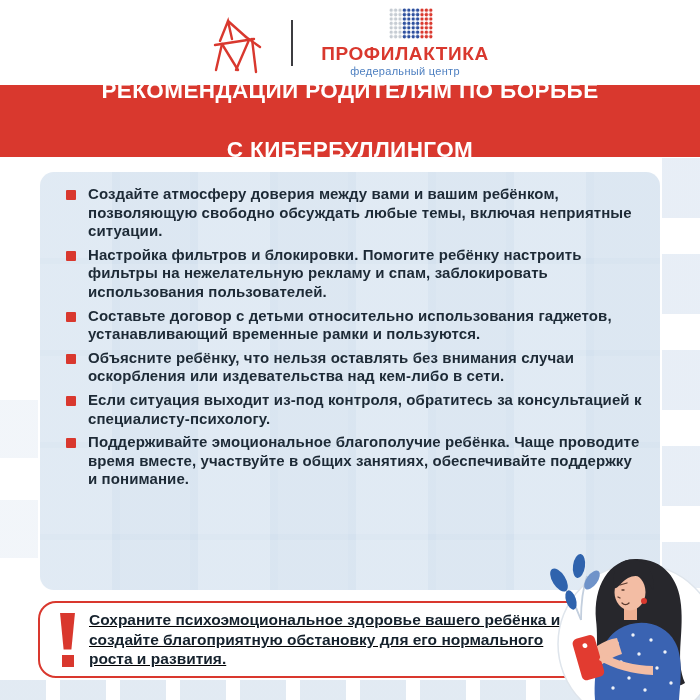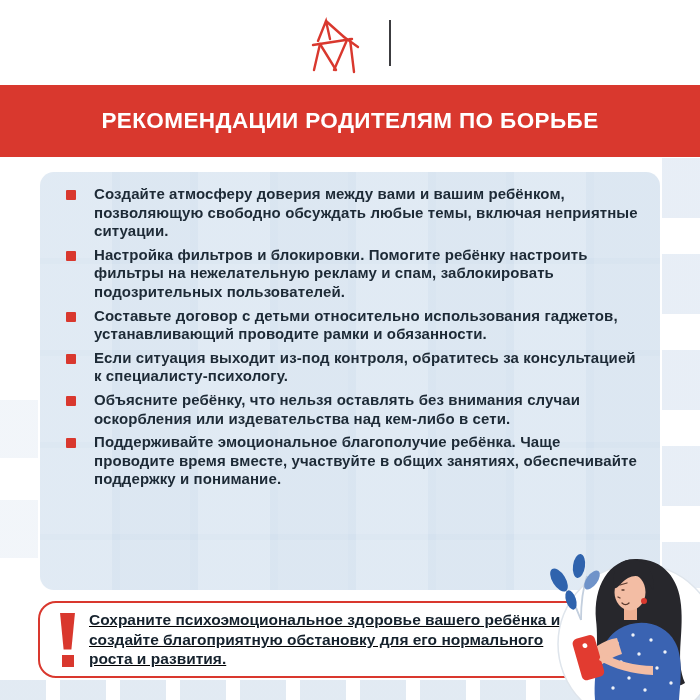--- a/index.html
+++ b/index.html
@@ -25,21 +25,21 @@
 
   
   .panel{position:absolute;top:172px;left:40px;width:620px;height:418px;
          background-color:#d5e2ef;border-radius:14px;
          background-image:
            repeating-linear-gradient(90deg, rgba(255,255,255,.20) 0 72px, rgba(255,255,255,0) 72px 80px,
                                             rgba(255,255,255,.09) 80px 150px, rgba(255,255,255,0) 150px 158px),
            repeating-linear-gradient(180deg, rgba(223,233,243,.45) 0 86px, rgba(255,255,255,0) 86px 92px);
          box-sizing:border-box;padding:13px 16px 10px 26px;}
   .rec-list{list-style:none;margin:0;padding:0;display:flex;flex-direction:column;gap:5px;}
-  .item{display:flex;align-items:flex-start;gap:18px;}
+  .item{display:flex;align-items:flex-start;gap:12px;}
   .bullet{flex:0 0 auto;width:10px;height:10px;background:#d9382e;margin-top:5px;border-radius:1px;}
   .itext{font-size:15px;font-weight:700;color:#1d2a36;line-height:1.24;letter-spacing:.1px;}
 
   
   .callout{position:absolute;top:601px;left:38px;width:562px;height:77px;background:#ffffff;
            border:2.5px solid #d9382e;border-radius:18px;box-sizing:border-box;
            display:flex;align-items:center;gap:14px;padding:0 18px 0 20px;z-index:2;text-decoration:underline;}
   .excl{display:flex;flex-direction:column;align-items:center;flex:0 0 auto;}
   .excl-bar{width:15px;height:37px;background:#d9382e;
             clip-path:polygon(0 0,100% 0,76% 100%,24% 100%);}
@@ -67,58 +67,79 @@
       <path d="M 9,25 L 17,5 L 21,23"></path>
       <path d="M 17,5 L 35,21"></path>
       <path d="M 4,29 L 43,23"></path>
       <path d="M 11,28 L 5,54"></path>
       <path d="M 11,28 L 27,54"></path>
       <path d="M 25,54 L 38,24"></path>
       <path d="M 41,23 L 45,56"></path>
       <path d="M 35,21 L 49,31"></path>
     </svg>
     <div class="logo-divider"></div>
+    <div class="brand">
+      <svg class="brand-mosaic" viewBox="0 0 46 32">
+        <defs>
+          <pattern id="dg" width="4.4" height="4.4" patternUnits="userSpaceOnUse">
+            <circle cx="2.2" cy="2.2" r="1.7" fill="#c6ccd3"></circle>
+            </pattern>
+          <pattern id="db" width="4.4" height="4.4" patternUnits="userSpaceOnUse">
+            <circle cx="2.2" cy="2.2" r="1.7" fill="#2d4f9e"></circle>
+            </pattern>
+          <pattern id="dr" width="4.4" height="4.4" patternUnits="userSpaceOnUse">
+            <circle cx="2.2" cy="2.2" r="1.7" fill="#d9382e"></circle>
+            </pattern>
+        </defs>
+        <rect x="0" y="0" width="13.2" height="31" fill="url(#dg)"></rect>
+        <rect x="13.2" y="0" width="17.6" height="31" fill="url(#db)"></rect>
+        <rect x="30.8" y="0" width="13.2" height="31" fill="url(#dr)"></rect>
+      </svg>
+      <div class="brand-name">ПРОФИЛАКТИКА</div>
+      <div class="brand-sub">федеральный центр</div>
+    </div>
   </div>
 
   <div class="banner">
     <div>РЕКОМЕНДАЦИИ РОДИТЕЛЯМ ПО БОРЬБЕ</div>
+    <div>С КИБЕРБУЛЛИНГОМ</div>
   </div>
 
   <div class="right-tiles"></div>
   <div class="left-tiles"></div>
   <div class="bottom-tiles"></div>
 
   <div class="panel">
     <ul class="rec-list">
 
         <li class="item">
           <span class="bullet"></span>
           <span class="itext">Создайте атмосферу доверия между вами и вашим ребёнком, позволяющую свободно обсуждать любые темы, включая неприятные ситуации.</span>
         </li>
 
 
         <li class="item">
           <span class="bullet"></span>
-          <span class="itext">Настройка фильтров и блокировки. Помогите ребёнку настроить фильтры на нежелательную рекламу и спам, заблокировать подозрительных пользователей.</span>
-        </li>
-
-
-        <li class="item">
-          <span class="bullet"></span>
-          <span class="itext">Составьте договор с детьми относительно использования гаджетов, устанавливающий проводите рамки и обязанности.</span>
+          <span class="itext">Настройка фильтров и блокировки. Помогите ребёнку настроить фильтры на нежелательную рекламу и спам, заблокировать использования пользователей.</span>
+        </li>
+
+
+        <li class="item">
+          <span class="bullet"></span>
+          <span class="itext">Составьте договор с детьми относительно использования гаджетов, устанавливающий временные рамки и пользуются.</span>
+        </li>
+
+        <li class="item">
+          <span class="bullet"></span>
+          <span class="itext">Объясните ребёнку, что нельзя оставлять без внимания случаи оскорбления или издевательства над кем-либо в сети.</span>
         </li>
 
         <li class="item">
           <span class="bullet"></span>
           <span class="itext">Если ситуация выходит из-под контроля, обратитесь за консультацией к специалисту-психологу.</span>
-        </li>
-
-        <li class="item">
-          <span class="bullet"></span>
-          <span class="itext">Объясните ребёнку, что нельзя оставлять без внимания случаи оскорбления или издевательства над кем-либо в сети.</span>
         </li>
 
         <li class="item">
           <span class="bullet"></span>
           <span class="itext">Поддерживайте эмоциональное благополучие ребёнка. Чаще проводите время вместе, участвуйте в общих занятиях, обеспечивайте поддержку и понимание.</span>
         </li>
       </ul>
   </div>
 
   <div class="callout">

